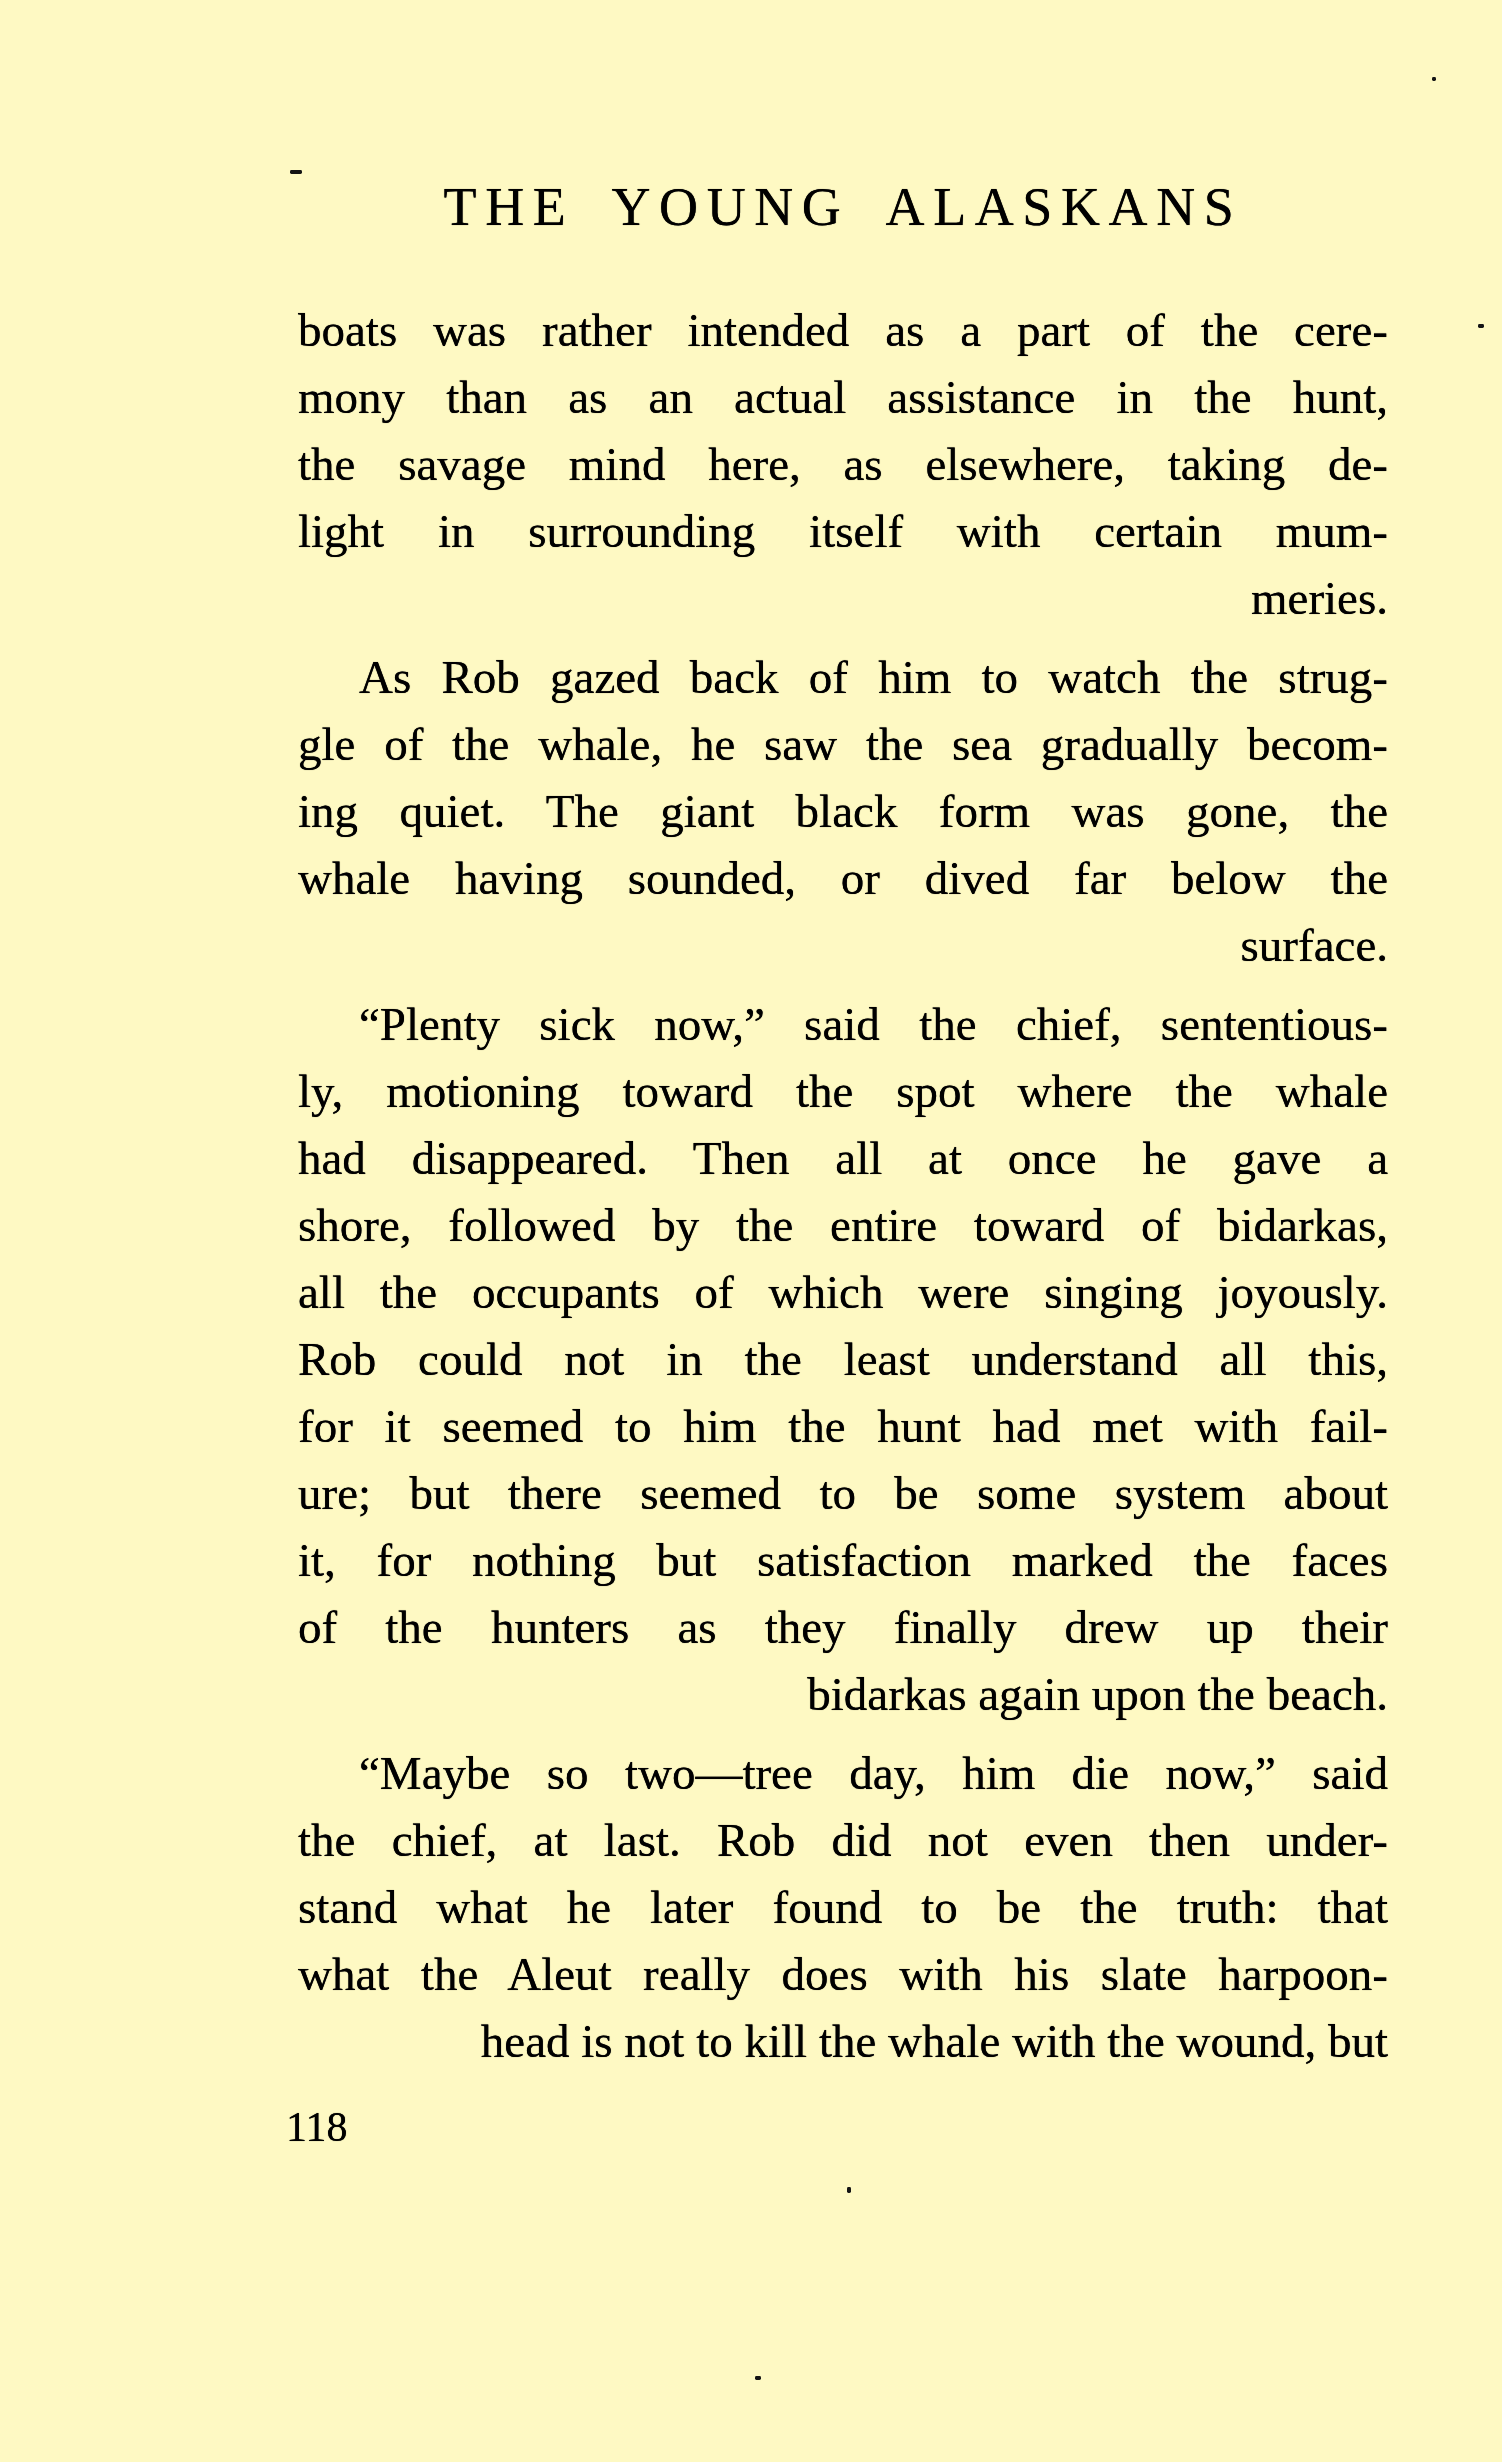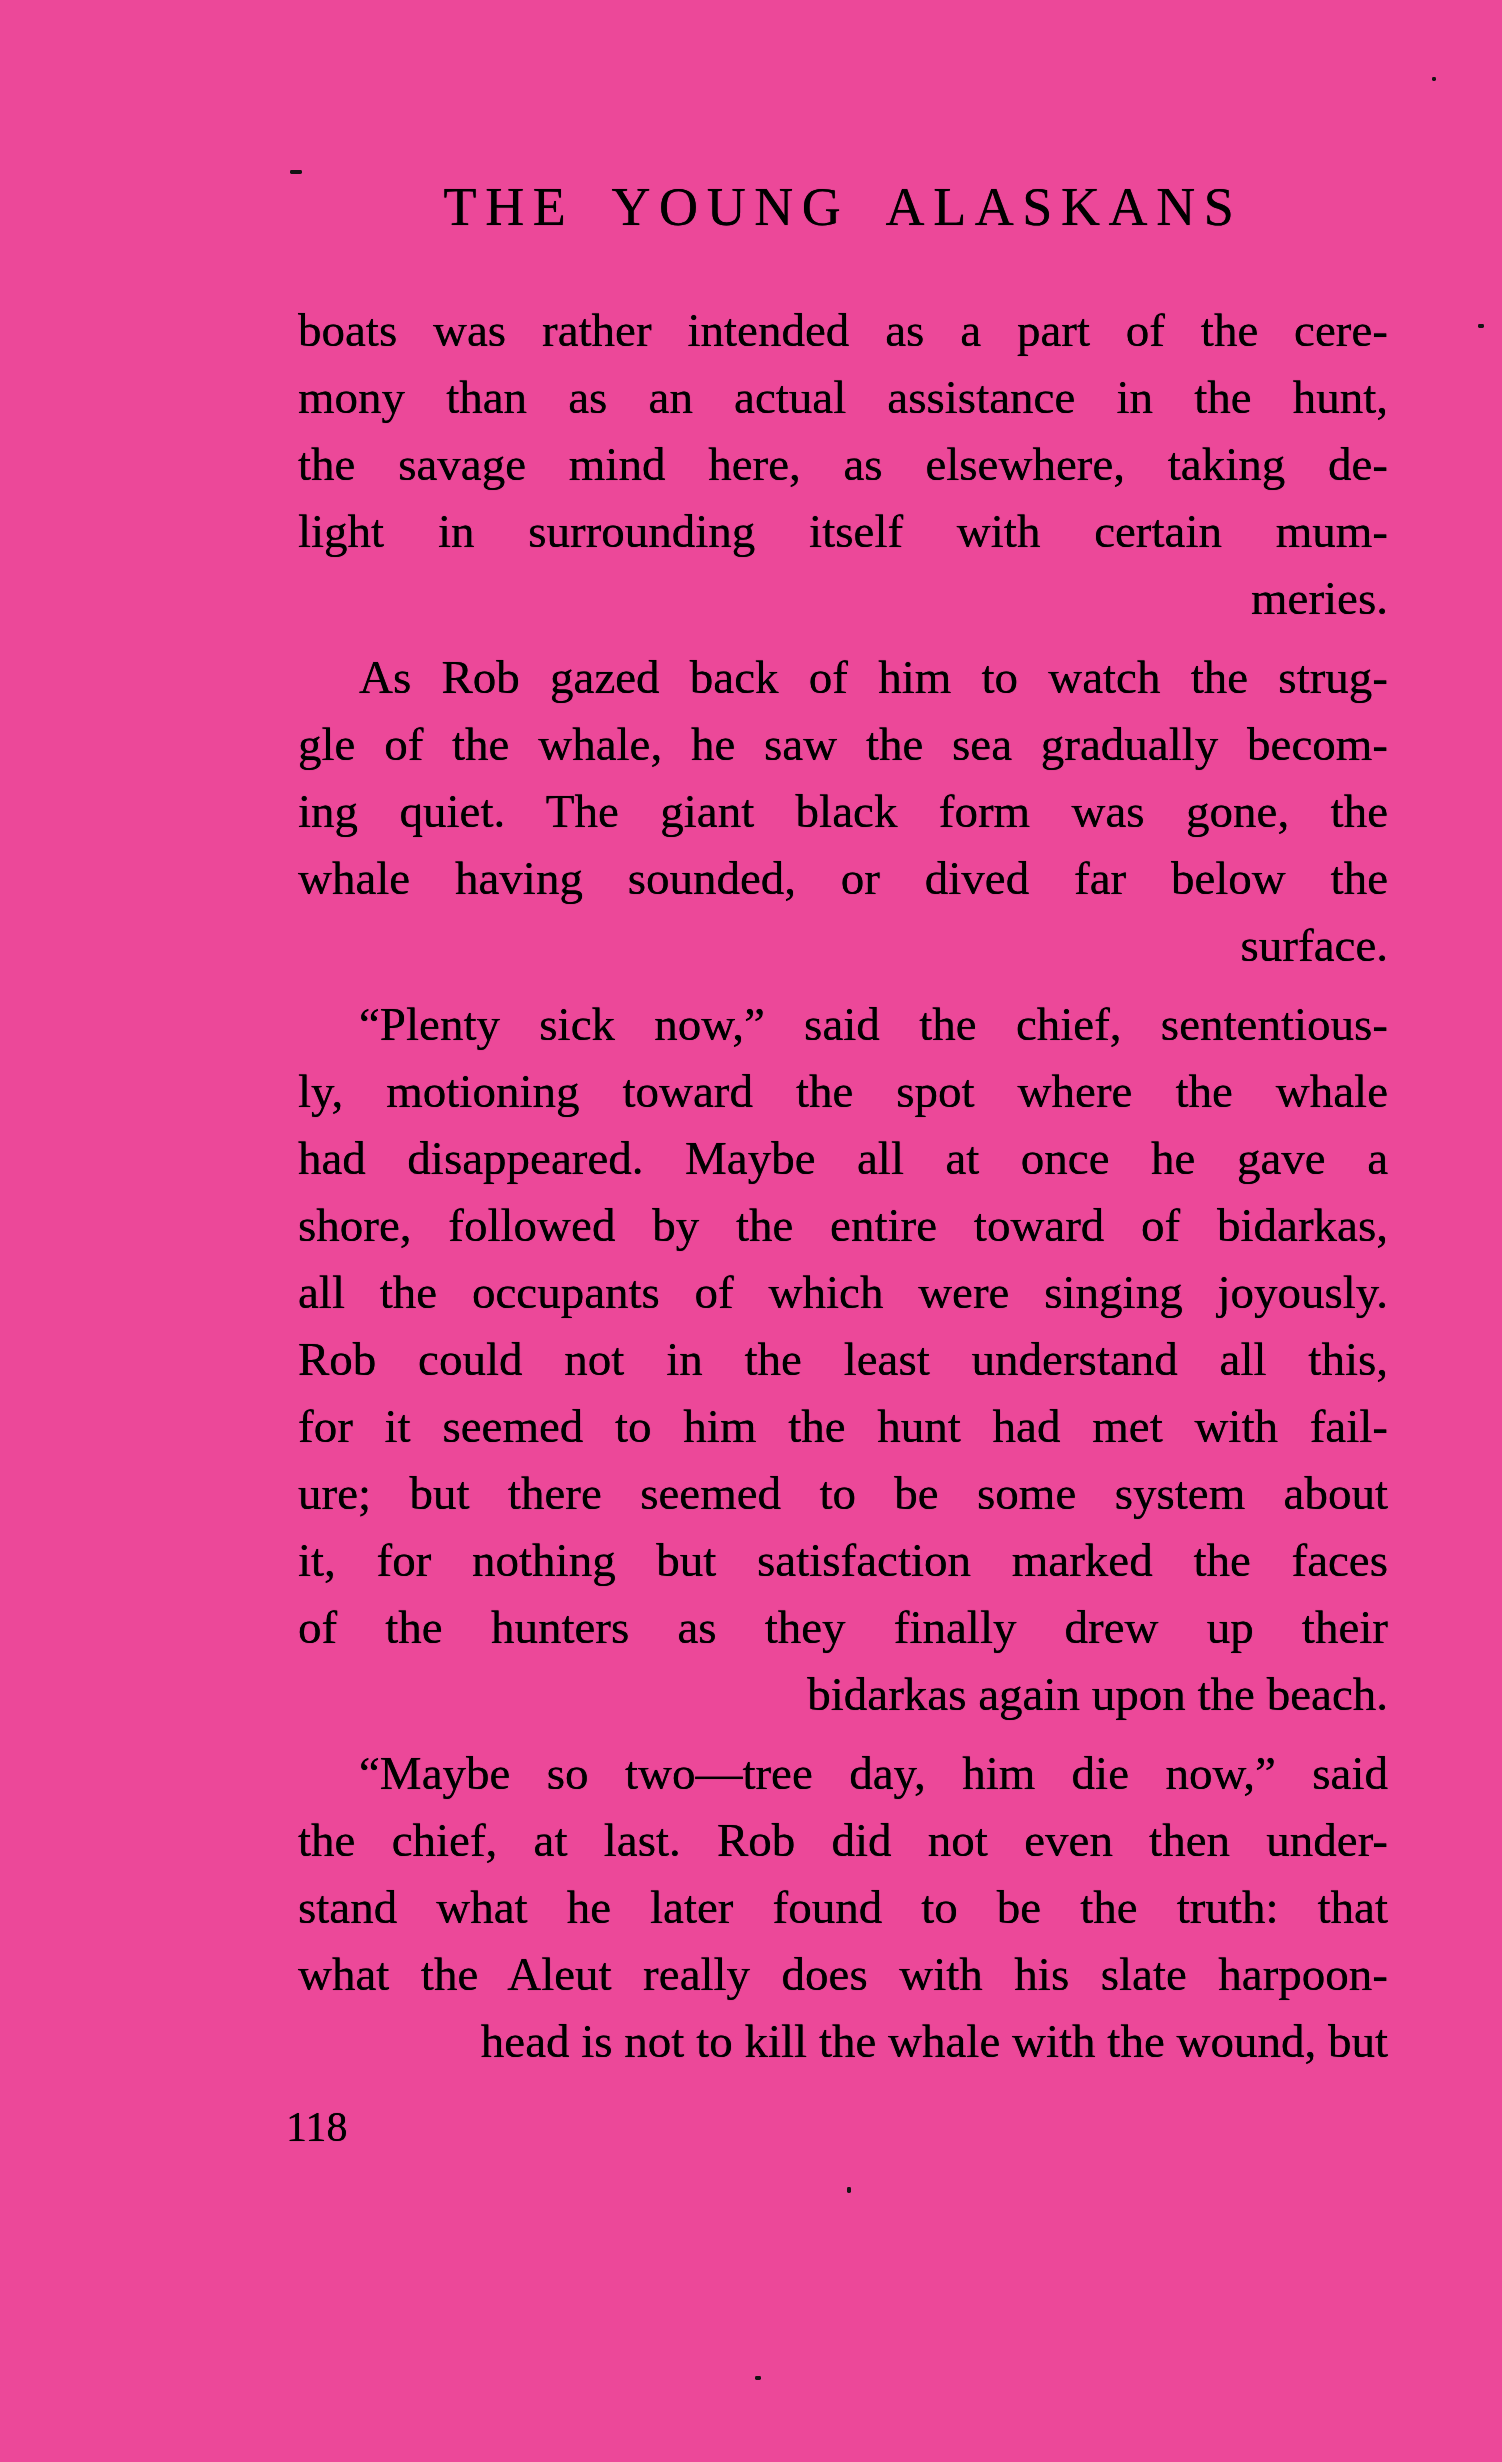--- a/index.html
+++ b/index.html
@@ -4,21 +4,21 @@
 <style>
   html, body {
     margin: 0;
     padding: 0;
     background: #ffffff;
   }
   .page {
     position: relative;
     width: 1503px;
     height: 2462px;
-    background: #ec4899;
+    background: #fef9c3;
     overflow: hidden;
     font-family: "Liberation Serif", serif;
     color: #000000;
   }
   .header {
     position: absolute;
     left: 286px;
     top: 180px;
     width: 1114px;
     text-align: center;
@@ -85,21 +85,21 @@
       <div class="paragraph">
         <div class="line justify indent">As Rob gazed back of him to watch the strug-</div>
         <div class="line justify">gle of the whale, he saw the sea gradually becom-</div>
         <div class="line justify">ing quiet. The giant black form was gone, the</div>
         <div class="line justify">whale having sounded, or dived far below the</div>
         <div class="line">surface.</div>
       </div>
       <div class="paragraph">
         <div class="line justify indent">“Plenty sick now,” said the chief, sententious-</div>
         <div class="line justify">ly, motioning toward the spot where the whale</div>
-        <div class="line justify">had disappeared. Maybe all at once he gave a</div>
+        <div class="line justify">had disappeared. Then all at once he gave a</div>
         <div class="line justify">shore, followed by the entire toward of bidarkas,</div>
         <div class="line justify">all the occupants of which were singing joyously.</div>
         <div class="line justify">Rob could not in the least understand all this,</div>
         <div class="line justify">for it seemed to him the hunt had met with fail-</div>
         <div class="line justify">ure; but there seemed to be some system about</div>
         <div class="line justify">it, for nothing but satisfaction marked the faces</div>
         <div class="line justify">of the hunters as they finally drew up their</div>
         <div class="line">bidarkas again upon the beach.</div>
       </div>
       <div class="paragraph">

